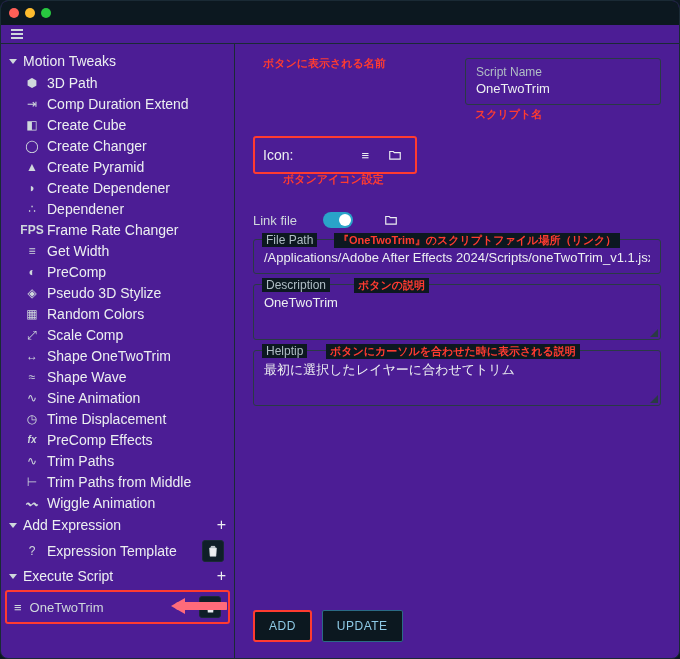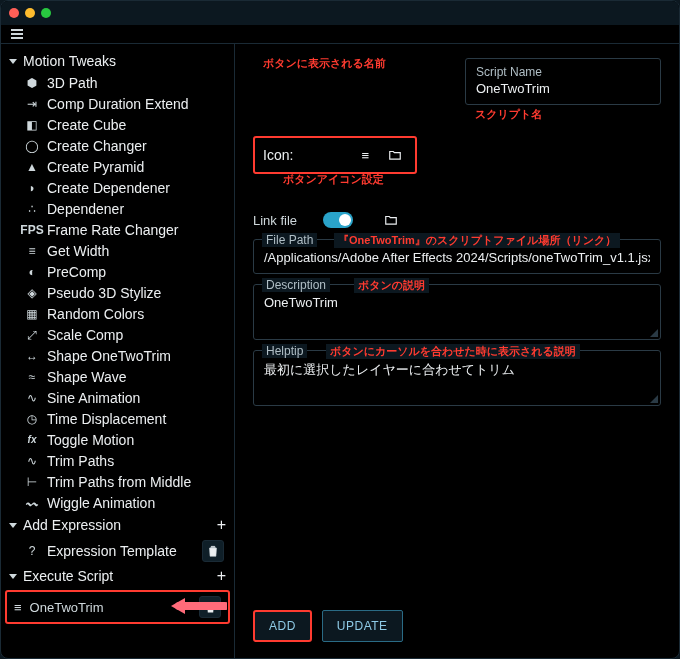--- a/index.html
+++ b/index.html
@@ -1,17 +1,17 @@
 <!DOCTYPE html>
 <html><head>
   <meta charset="utf-8">
   <style>
     * { margin:0; padding:0; box-sizing:border-box; font-family: -apple-system, "Segoe UI", sans-serif; }
     body { background:#0c1820; color:#cfd8dc; width:680px; height:659px; overflow:hidden; font-size:13px; }
-    .win { width:680px; height:659px; background:#000000; border:1px solid #1a2a35; border-radius:8px; overflow:hidden; display:flex; flex-direction:column; }
+    .win { width:680px; height:659px; background:#4c1d95; border:1px solid #1a2a35; border-radius:8px; overflow:hidden; display:flex; flex-direction:column; }
     .titlebar { height:24px; display:flex; align-items:center; padding:0 8px; gap:6px; background:#0c1820; }
     .dot { width:10px; height:10px; border-radius:50%; }
     .dot.r{background:#ff5f57}.dot.y{background:#febc2e}.dot.g{background:#28c840}
     .menubar { height:18px; display:flex; align-items:center; padding:0 10px; }
     .ham { display:flex; flex-direction:column; gap:2px; }
     .ham span { width:12px; height:2px; background:#cfd8dc; }
     .content { flex:1; display:flex; border-top:1px solid #1a2a35; min-height:0; }
     .sidebar { width:234px; border-right:1px solid #1a2a35; padding:6px 4px; overflow:hidden; }
     .cat { display:flex; align-items:center; gap:6px; padding:3px 4px; color:#eceff1; font-size:14px; }
     .caret { width:0;height:0;border-left:4px solid transparent;border-right:4px solid transparent;border-top:5px solid #cfd8dc; }
@@ -138,21 +138,21 @@
           <span>Sine Animation</span>
         </div>
       <div class="row">
           <span class="ico">◷</span>
           <span>Time Displacement</span>
         </div>
       <div class="row">
           <span class="ico">
             <i style="font-style:italic;font-size:10px;font-weight:700">fx</i>
           </span>
-          <span>Toggle Motion</span>
+          <span>PreComp Effects</span>
         </div>
       <div class="row">
           <span class="ico">∿</span>
           <span>Trim Paths</span>
         </div>
       <div class="row">
           <span class="ico">⊢</span>
           <span>Trim Paths from Middle</span>
         </div>
       <div class="row">

